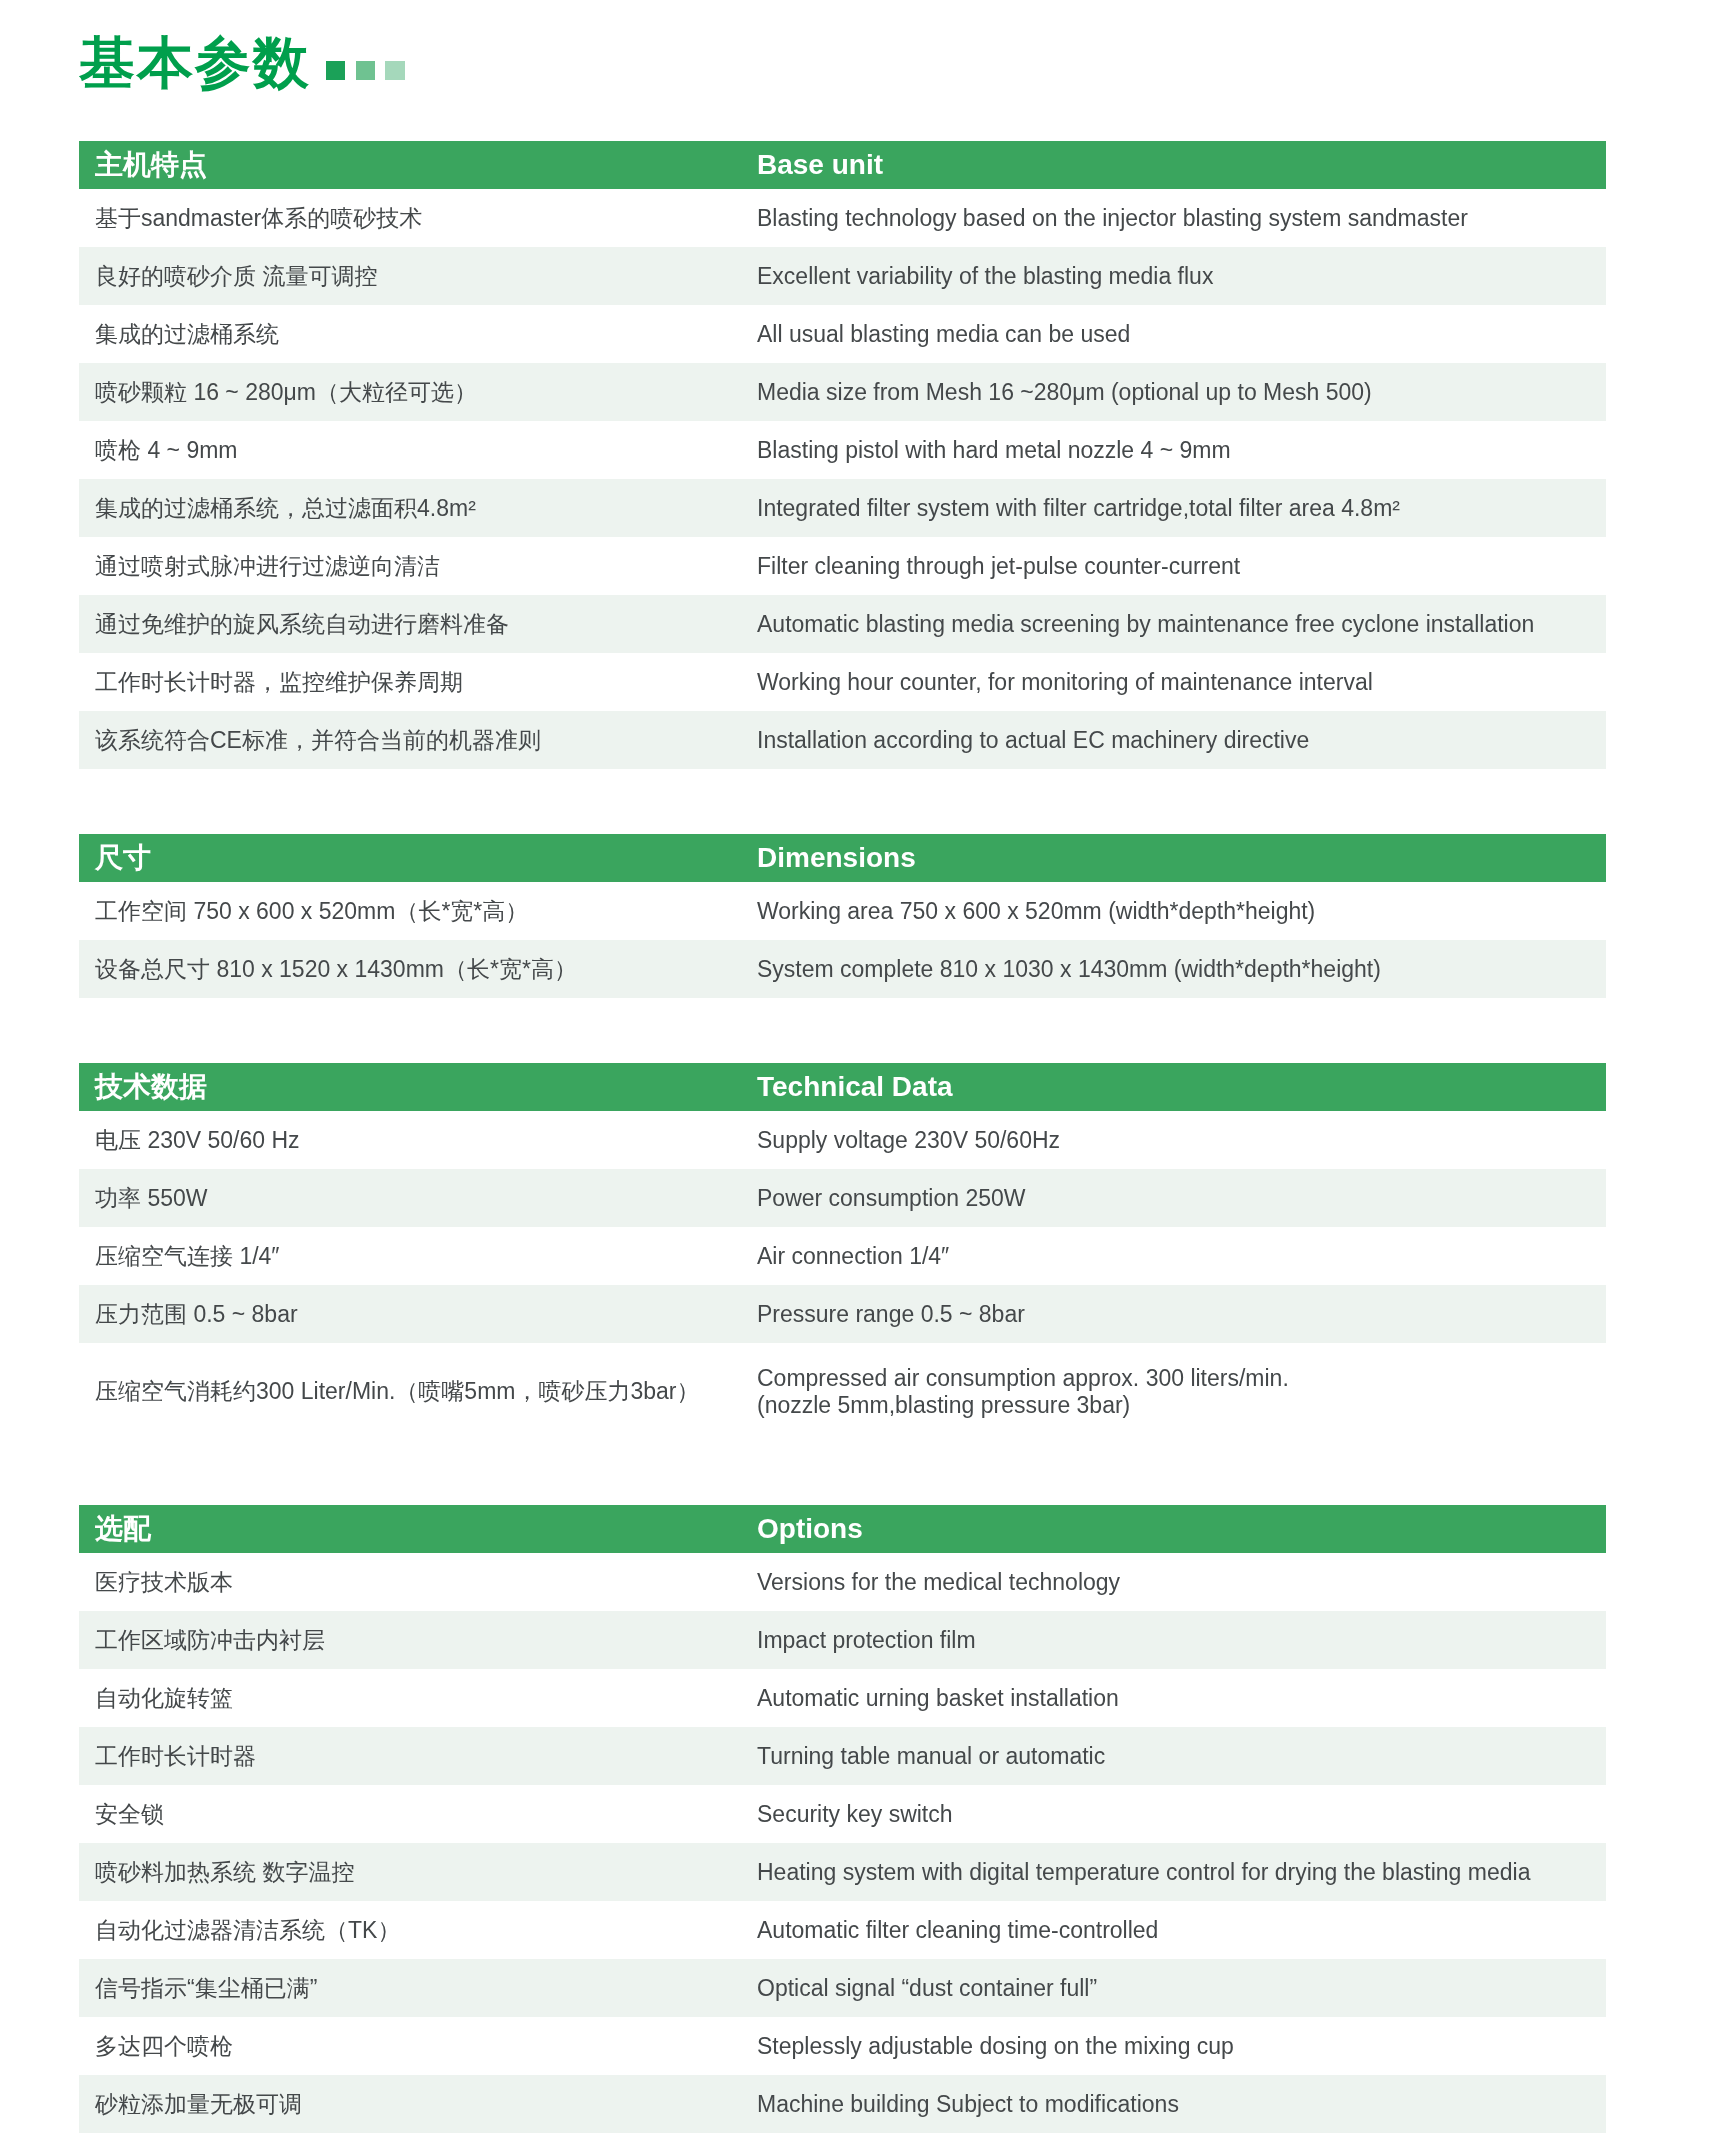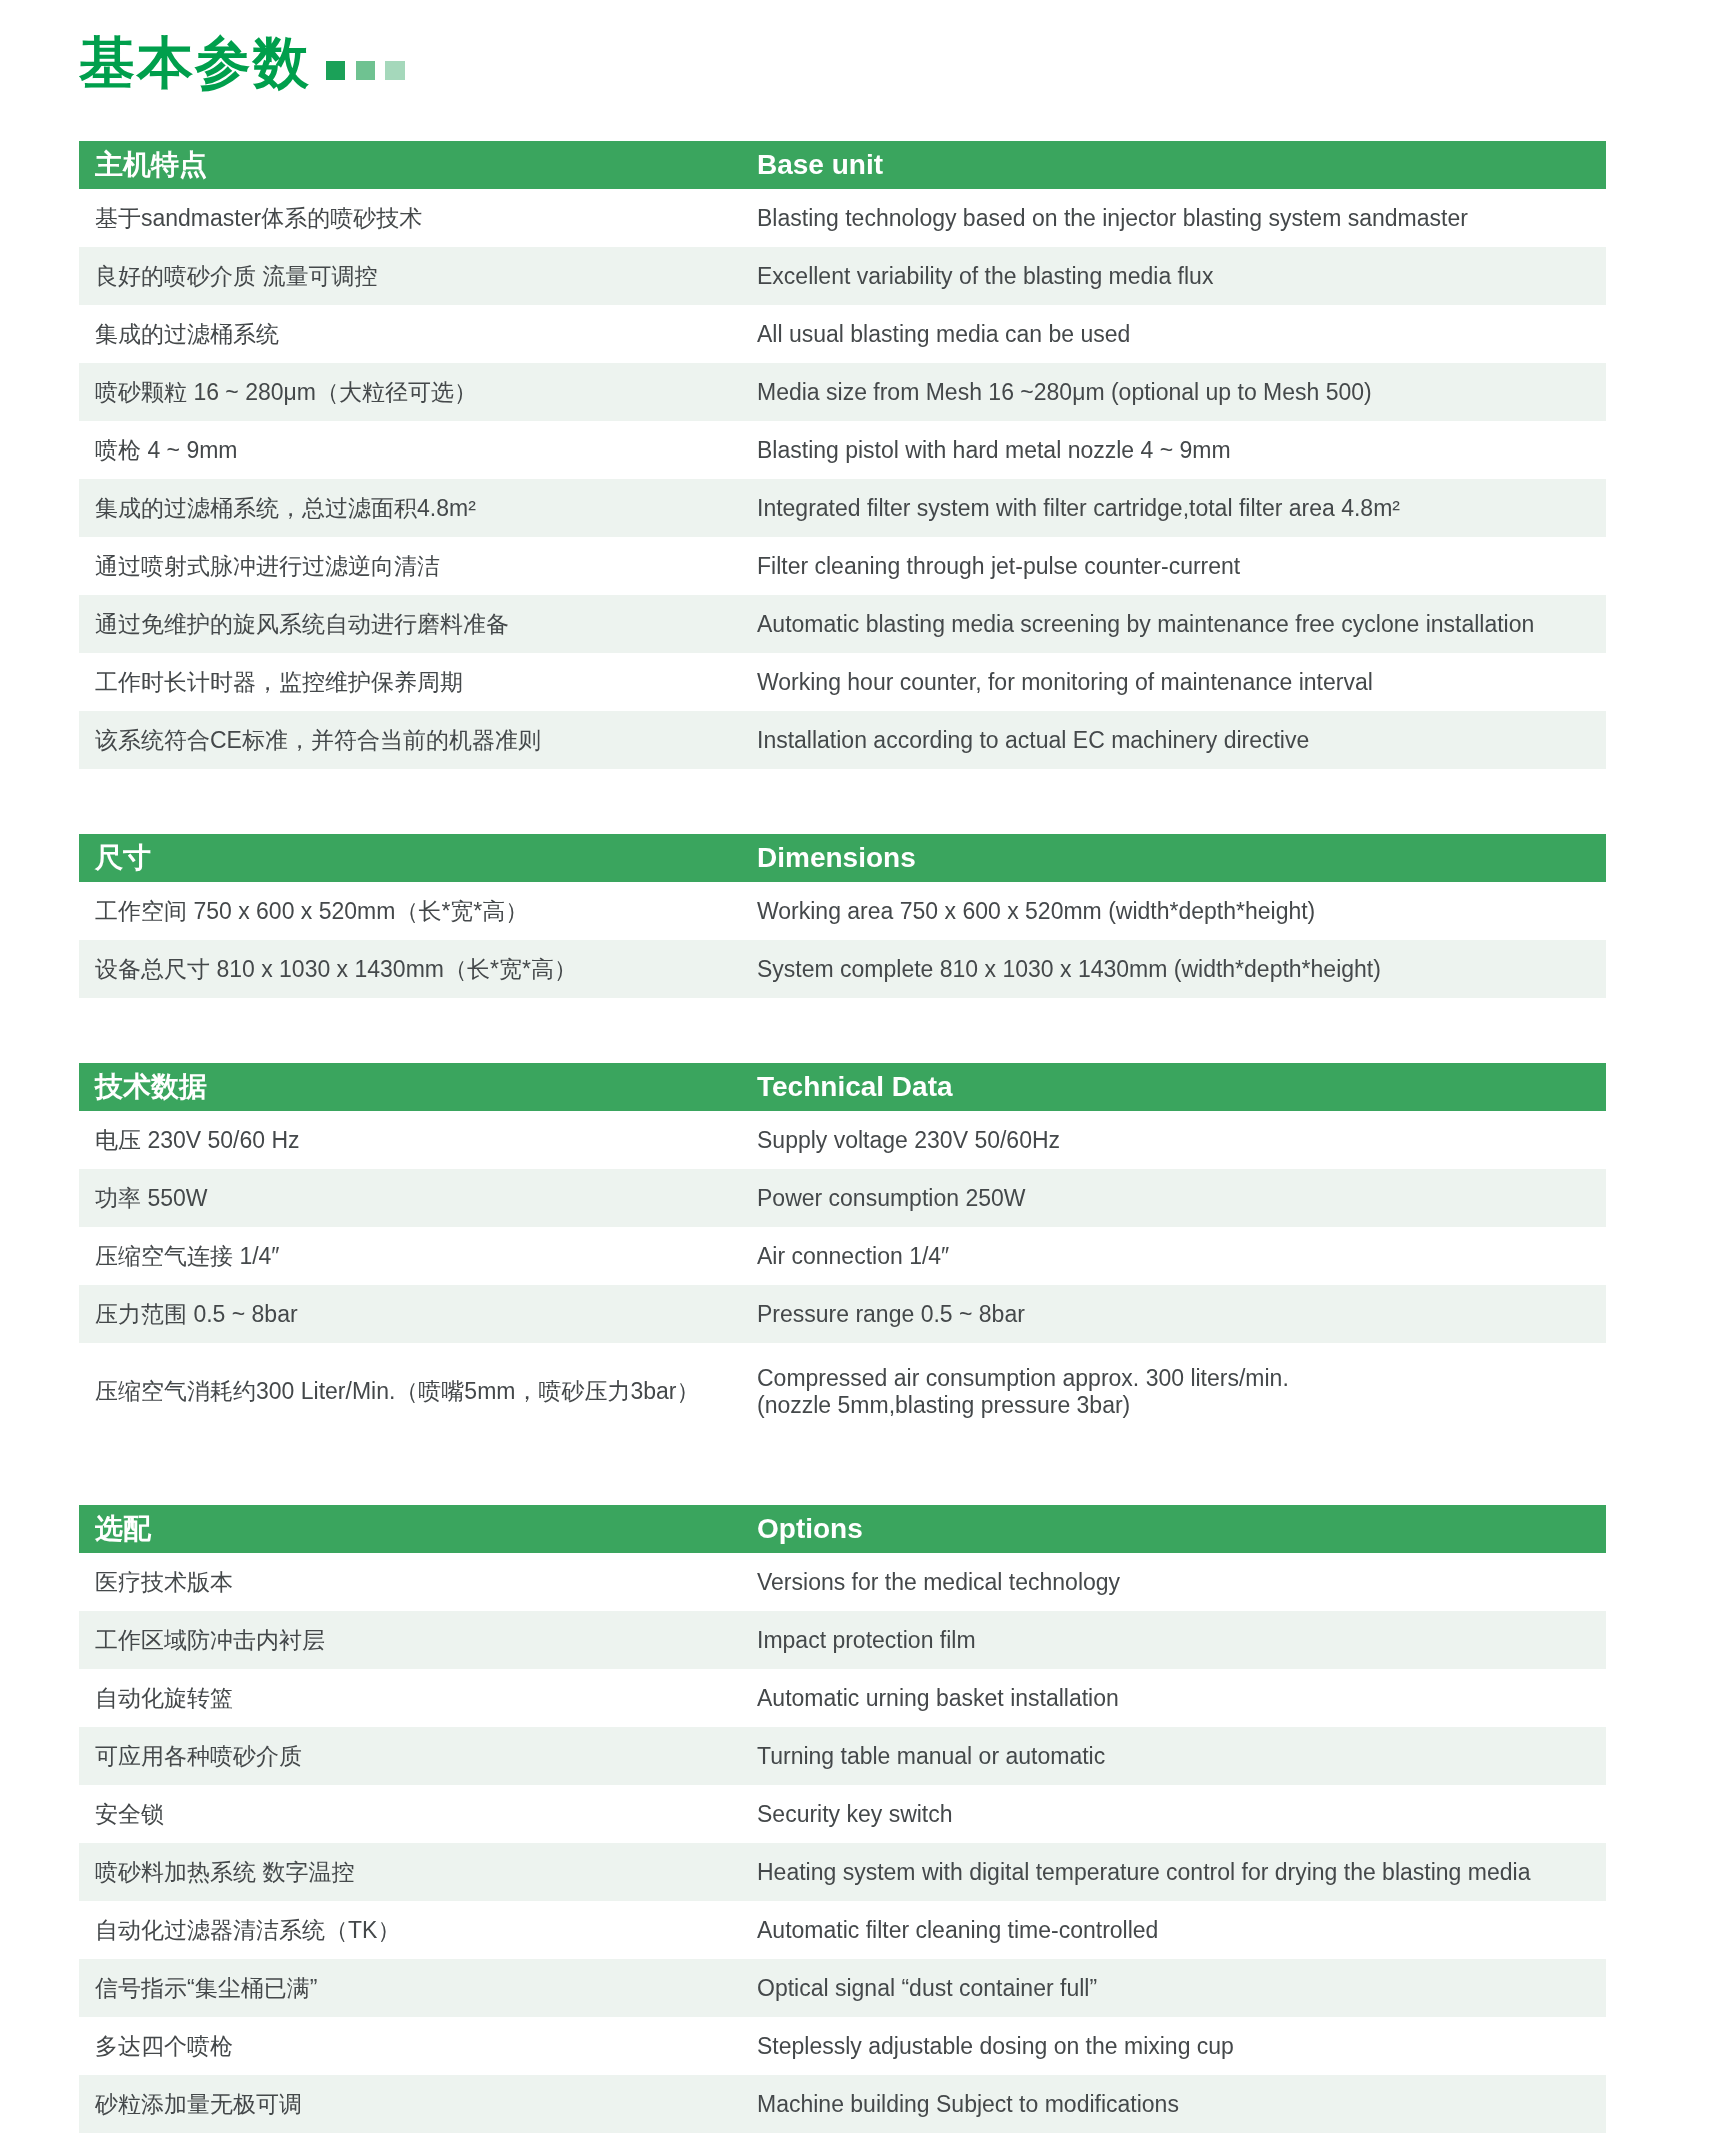--- a/index.html
+++ b/index.html
@@ -132,21 +132,21 @@
       <div class="cell zh">尺寸</div>
       <div class="cell en">Dimensions</div>
     </div>
     <div class="rows">
   <div class="spec-row">
     <div class="cell zh">工作空间 750 x 600 x 520mm（长*宽*高）</div>
     <div class="cell en">Working area 750 x 600 x 520mm (width*depth*height)</div>
   </div>
 
   <div class="spec-row alt">
-    <div class="cell zh">设备总尺寸 810 x 1030 x 1430mm（长*宽*高）</div>
+    <div class="cell zh">设备总尺寸 810 x 1520 x 1430mm（长*宽*高）</div>
     <div class="cell en">System complete  810 x 1030 x 1430mm (width*depth*height)</div>
   </div>
 </div>
   </section>
 
   <section class="spec-section">
     <div class="sec-header">
       <div class="cell zh">技术数据</div>
       <div class="cell en">Technical Data</div>
     </div>
@@ -194,21 +194,21 @@
     <div class="cell zh">工作区域防冲击内衬层</div>
     <div class="cell en">Impact protection film</div>
   </div>
 
   <div class="spec-row">
     <div class="cell zh">自动化旋转篮</div>
     <div class="cell en">Automatic urning basket installation</div>
   </div>
 
   <div class="spec-row alt">
-    <div class="cell zh">可应用各种喷砂介质</div>
+    <div class="cell zh">工作时长计时器</div>
     <div class="cell en">Turning table manual or automatic</div>
   </div>
 
   <div class="spec-row">
     <div class="cell zh">安全锁</div>
     <div class="cell en">Security key switch</div>
   </div>
 
   <div class="spec-row alt">
     <div class="cell zh">喷砂料加热系统 数字温控</div>

